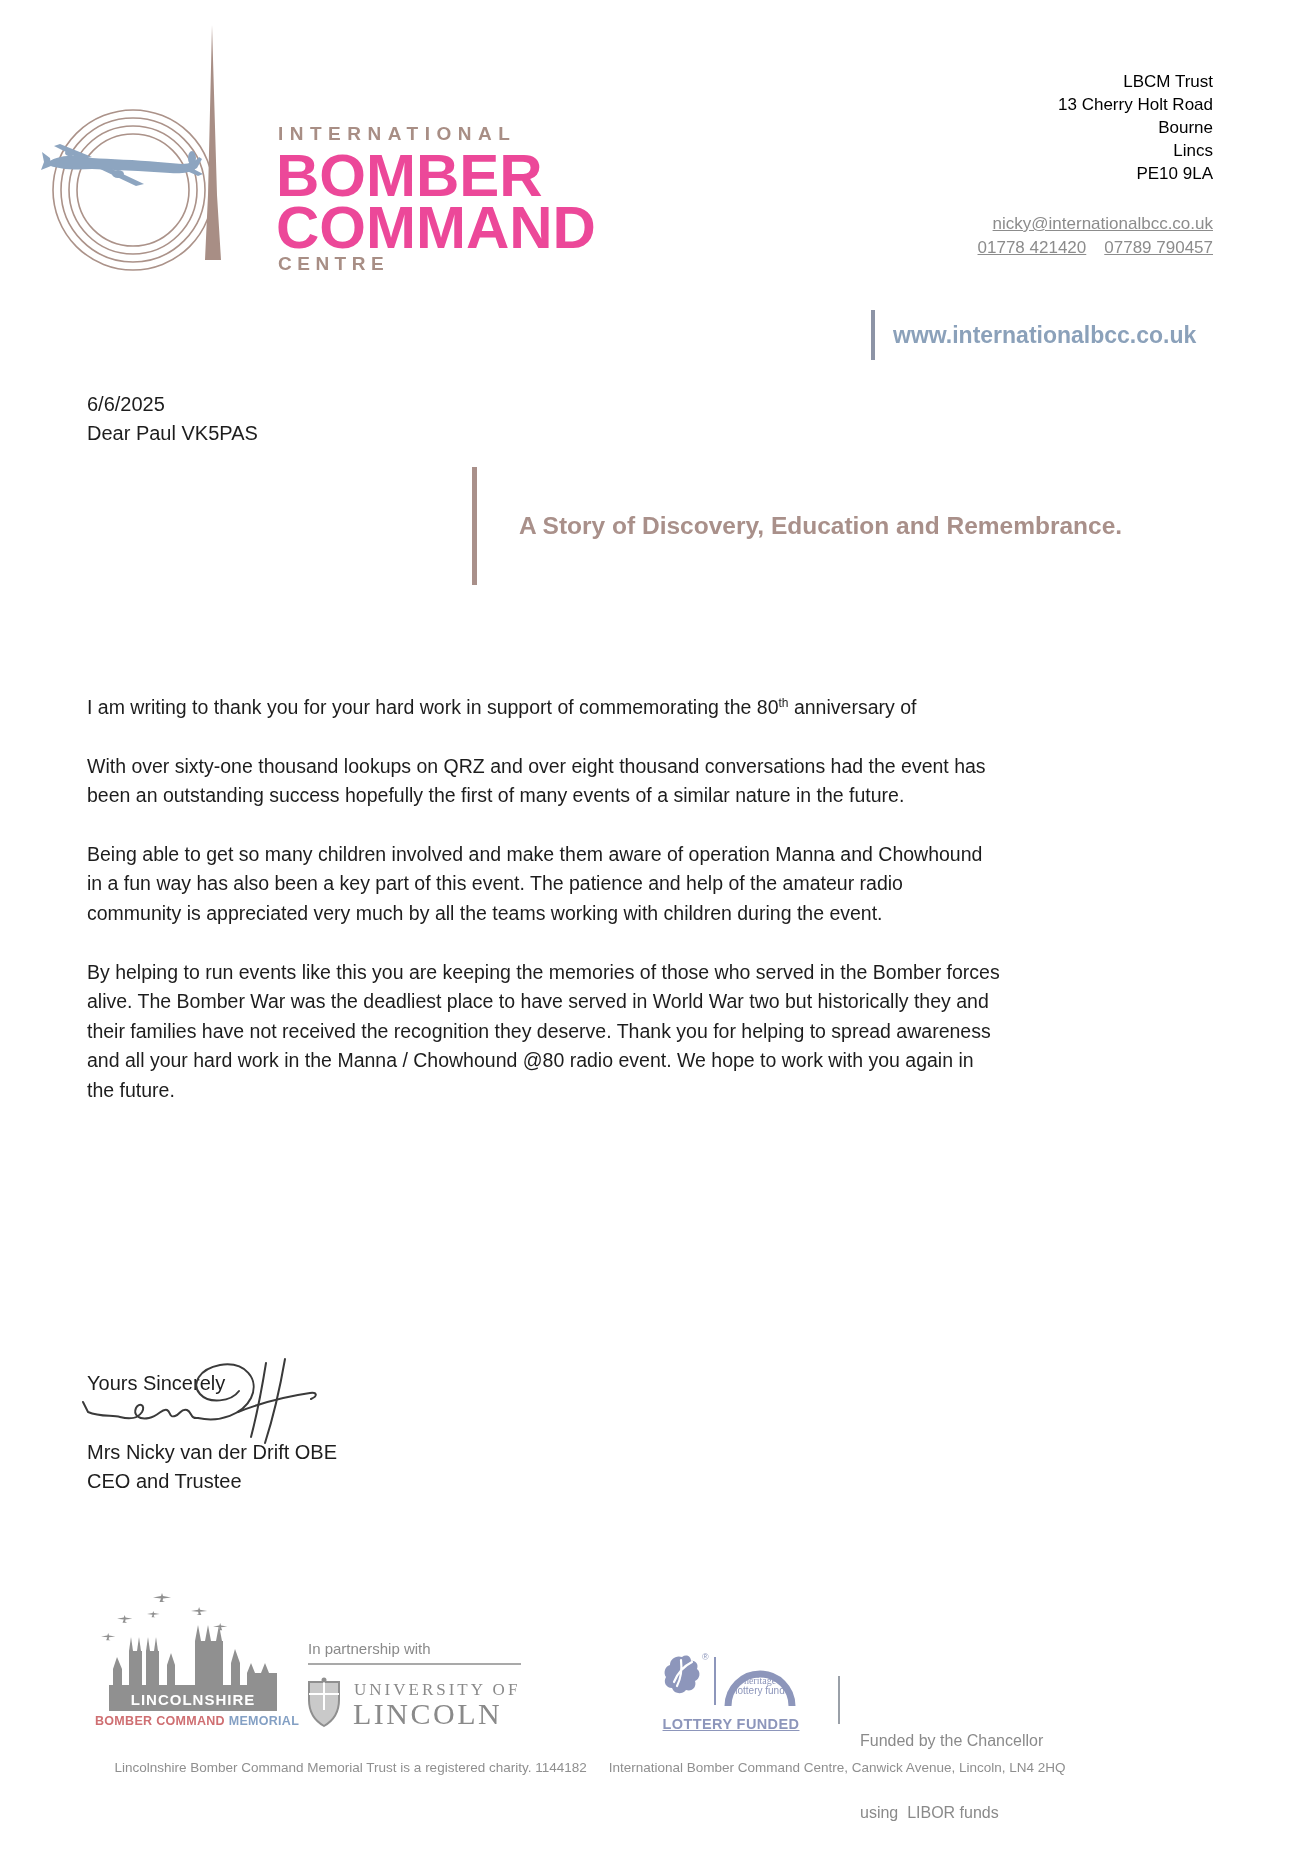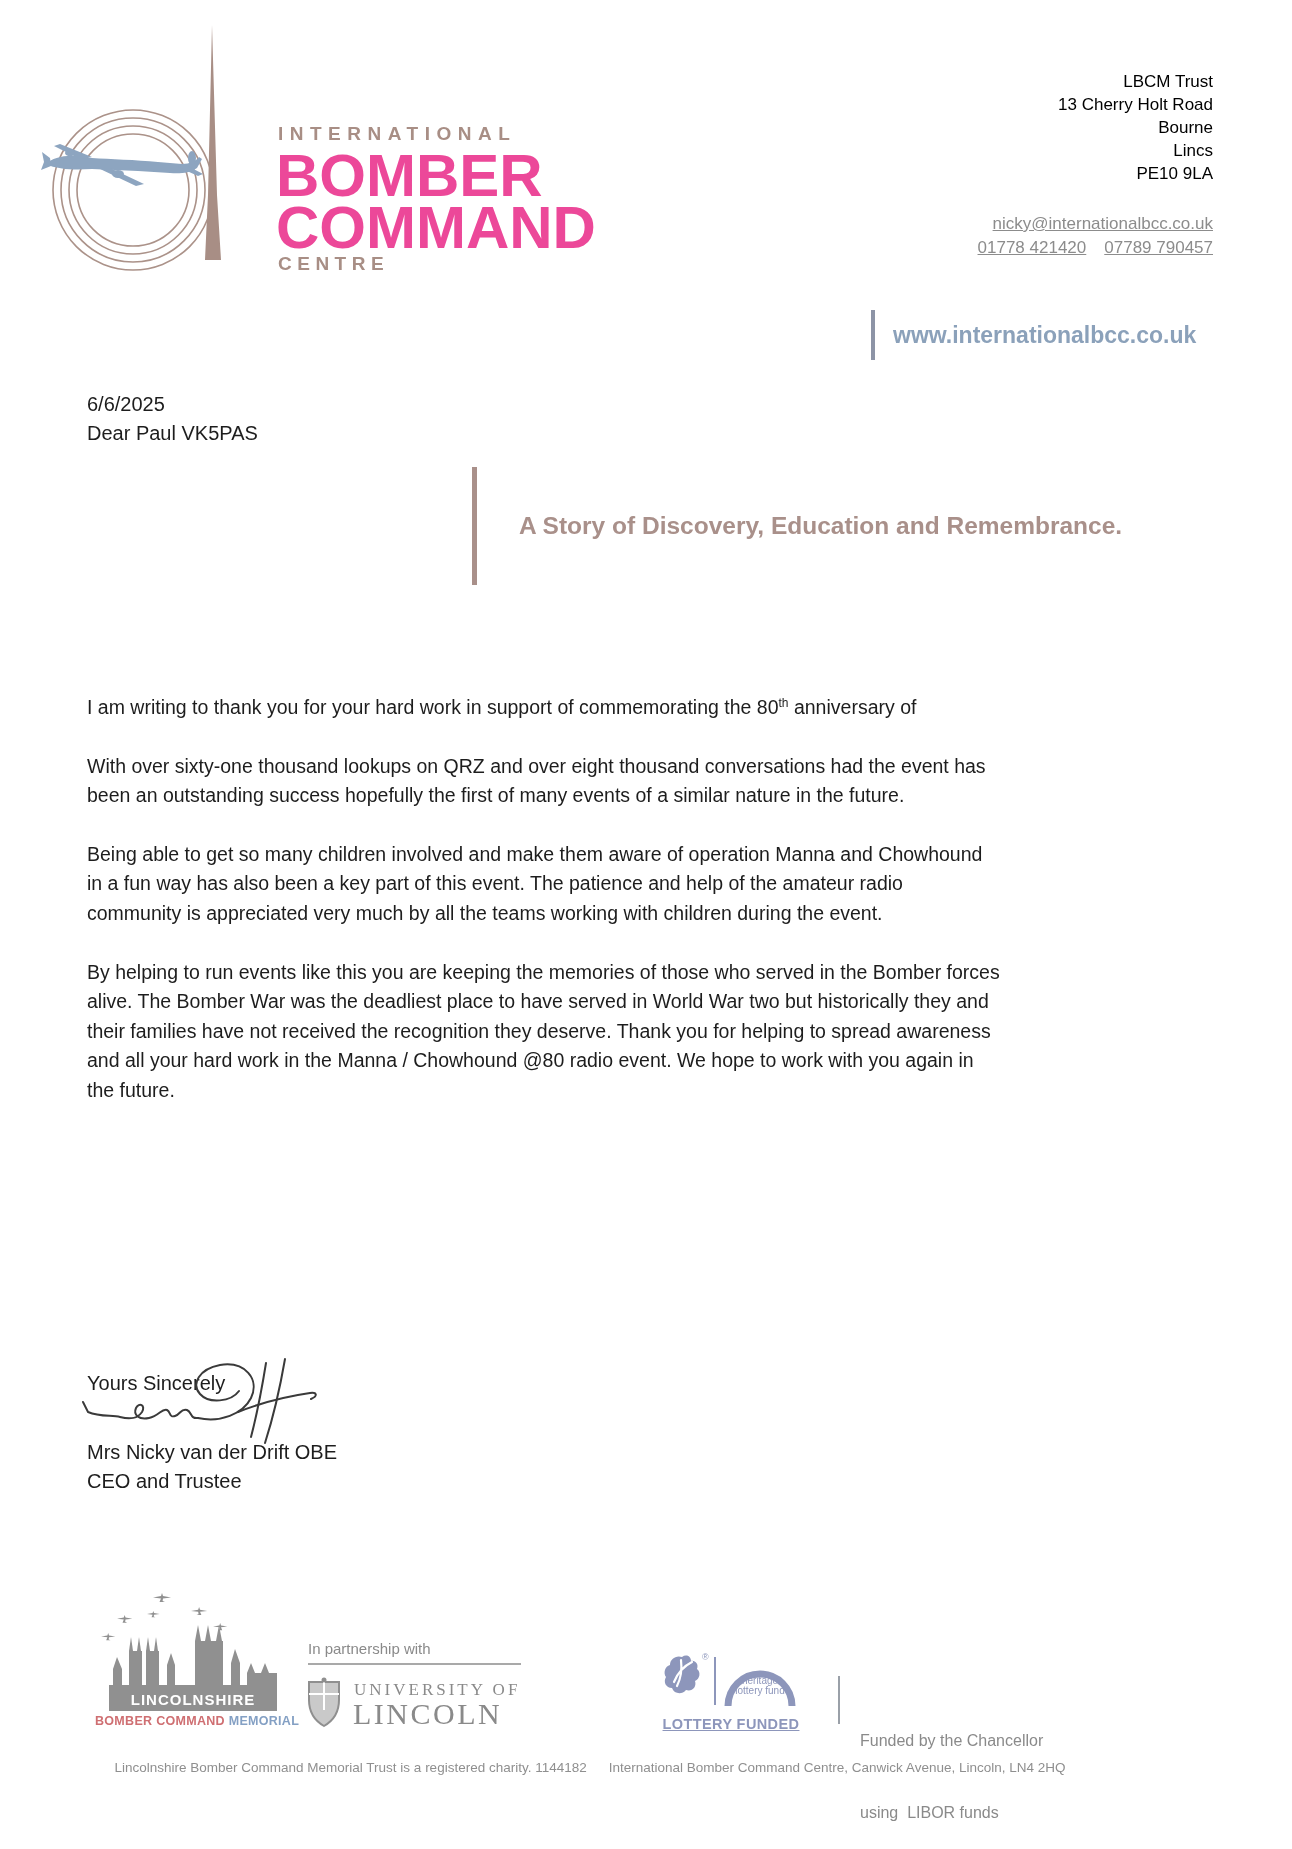--- a/index.html
+++ b/index.html
@@ -47,21 +47,21 @@
   .partner-label{position:absolute;left:308px;top:1640px;font-size:15px;color:#8a8a8a;}
   .partner-rule{position:absolute;left:308px;top:1663px;width:213px;height:2px;background:#a9a9a9;}
   .uol-text1{position:absolute;left:354px;top:1680px;font-family:"Liberation Serif",serif;
              font-size:17px;letter-spacing:3px;color:#8a8a8a;}
   .uol-text2{position:absolute;left:353px;top:1697px;font-family:"Liberation Serif",serif;
              font-size:30px;letter-spacing:2.5px;color:#8a8a8a;}
   .lottery{position:absolute;left:662px;top:1650px;width:150px;height:88px;color:#8d96bb;}
   .lot-r{position:absolute;left:40px;top:2px;font-size:9px;}
   .lot-vbar{position:absolute;left:52px;top:7px;width:2px;height:48px;background:#8d96bb;}
   .lot-arch-t1{position:absolute;left:62px;top:26px;width:72px;text-align:center;
-               font-size:10px;line-height:10px;color:#8d96bb;}
+               font-size:10px;line-height:10px;color:#8d96bb;font-family:Liberation Serif, serif;}
   .lot-arch-t2{position:absolute;left:62px;top:36px;width:72px;text-align:center;
                font-size:10px;line-height:10px;color:#8d96bb;}
   .lot-funded{position:absolute;left:-4px;top:66px;width:146px;text-align:center;
               font-size:14.5px;font-weight:700;letter-spacing:0.4px;color:#8d96bb;text-decoration:underline;}
   .fund-vbar{position:absolute;left:838px;top:1676px;width:2px;height:48px;background:#9aa0a8;}
   .funding{position:absolute;left:860px;top:1681px;font-size:16px;line-height:24px;
            color:#8a8a8a;white-space:pre-wrap;}
   .regline{position:absolute;left:0;top:1760px;width:1180px;text-align:center;
            font-size:13.5px;color:#8f8f8f;}
   .regline span+span{margin-left:22px;}

